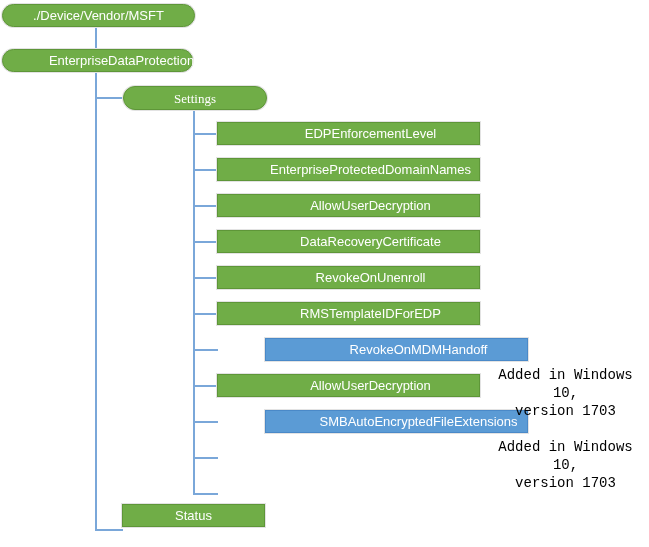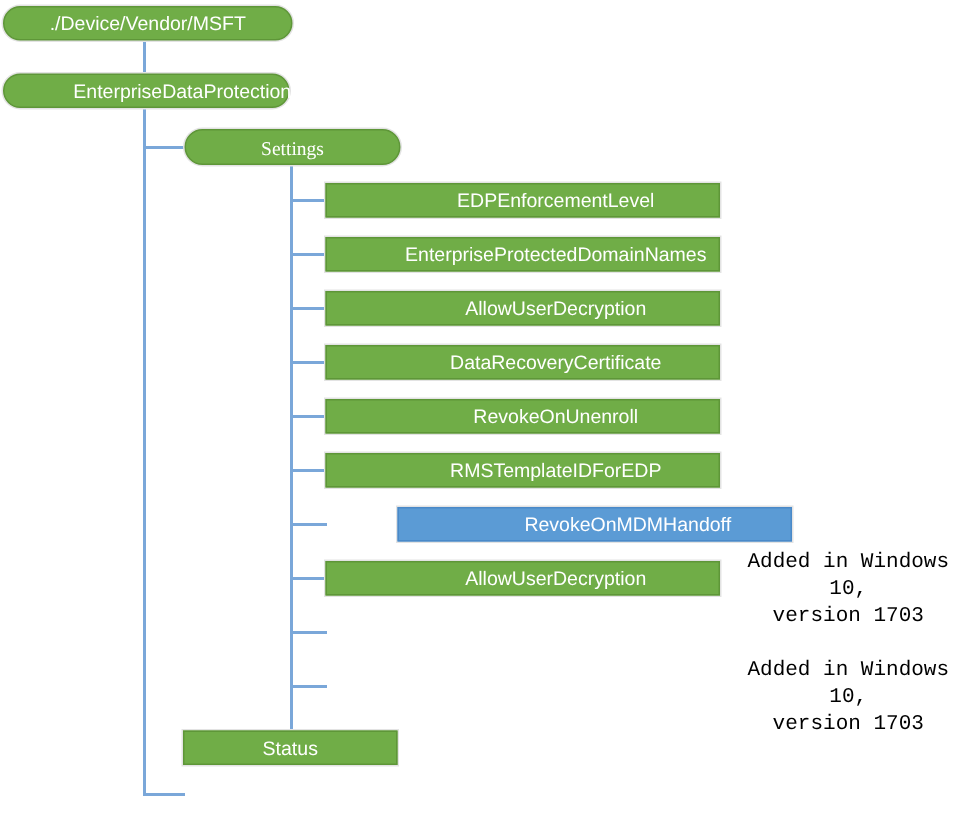--- a/index.html
+++ b/index.html
@@ -34,21 +34,21 @@
     border: 1px solid var(--blue_border, #4A89C8);
     box-shadow: 0 0 0 1px #e3e3e3;
     margin-left: 48px;
   }
   .pill { border-radius: 12px; }
   .rect { border-radius: 0; }
 
   #root-node     { left: 2px;   top: 4px;   width: 193px; height: 23px; }
   #provider-node { left: 2px;   top: 49px;  width: 191px; height: 23px; padding-left: 48px; }
   #settings-node { left: 123px; top: 86px;  width: 144px; height: 24px; font-family: Liberation Serif, serif; }
-  #status-node   { left: 122px; top: 487px; width: 143px; height: 23px; }
+  #status-node   { left: 122px; top: 504px; width: 143px; height: 23px; }
 
   #children {
     position: absolute;
     left: 217px;
     top: 122px;
     width: 263px;
     display: flex;
     flex-direction: column;
     gap: 13px;
     z-index: 1;
@@ -110,20 +110,21 @@
 
   <div id="children">
     <div class="node rect green">EDPEnforcementLevel</div>
     <div class="node rect green">EnterpriseProtectedDomainNames</div>
     <div class="node rect green">AllowUserDecryption</div>
     <div class="node rect green">DataRecoveryCertificate</div>
     <div class="node rect green">RevokeOnUnenroll</div>
     <div class="node rect green">RMSTemplateIDForEDP</div>
     <div class="node rect blue">RevokeOnMDMHandoff</div>
     <div class="node rect green">AllowUserDecryption</div>
+    <div class="node rect blue">SMBAutoEncryptedFileExtensions</div>
   </div>
 
   <div id="status-node" class="node rect green">Status</div>
 
   <div id="annotation-1" class="annotation">
     <span>Added in Windows 10,</span>
     <span>version 1703</span>
   </div>
 
   <div id="annotation-2" class="annotation">

